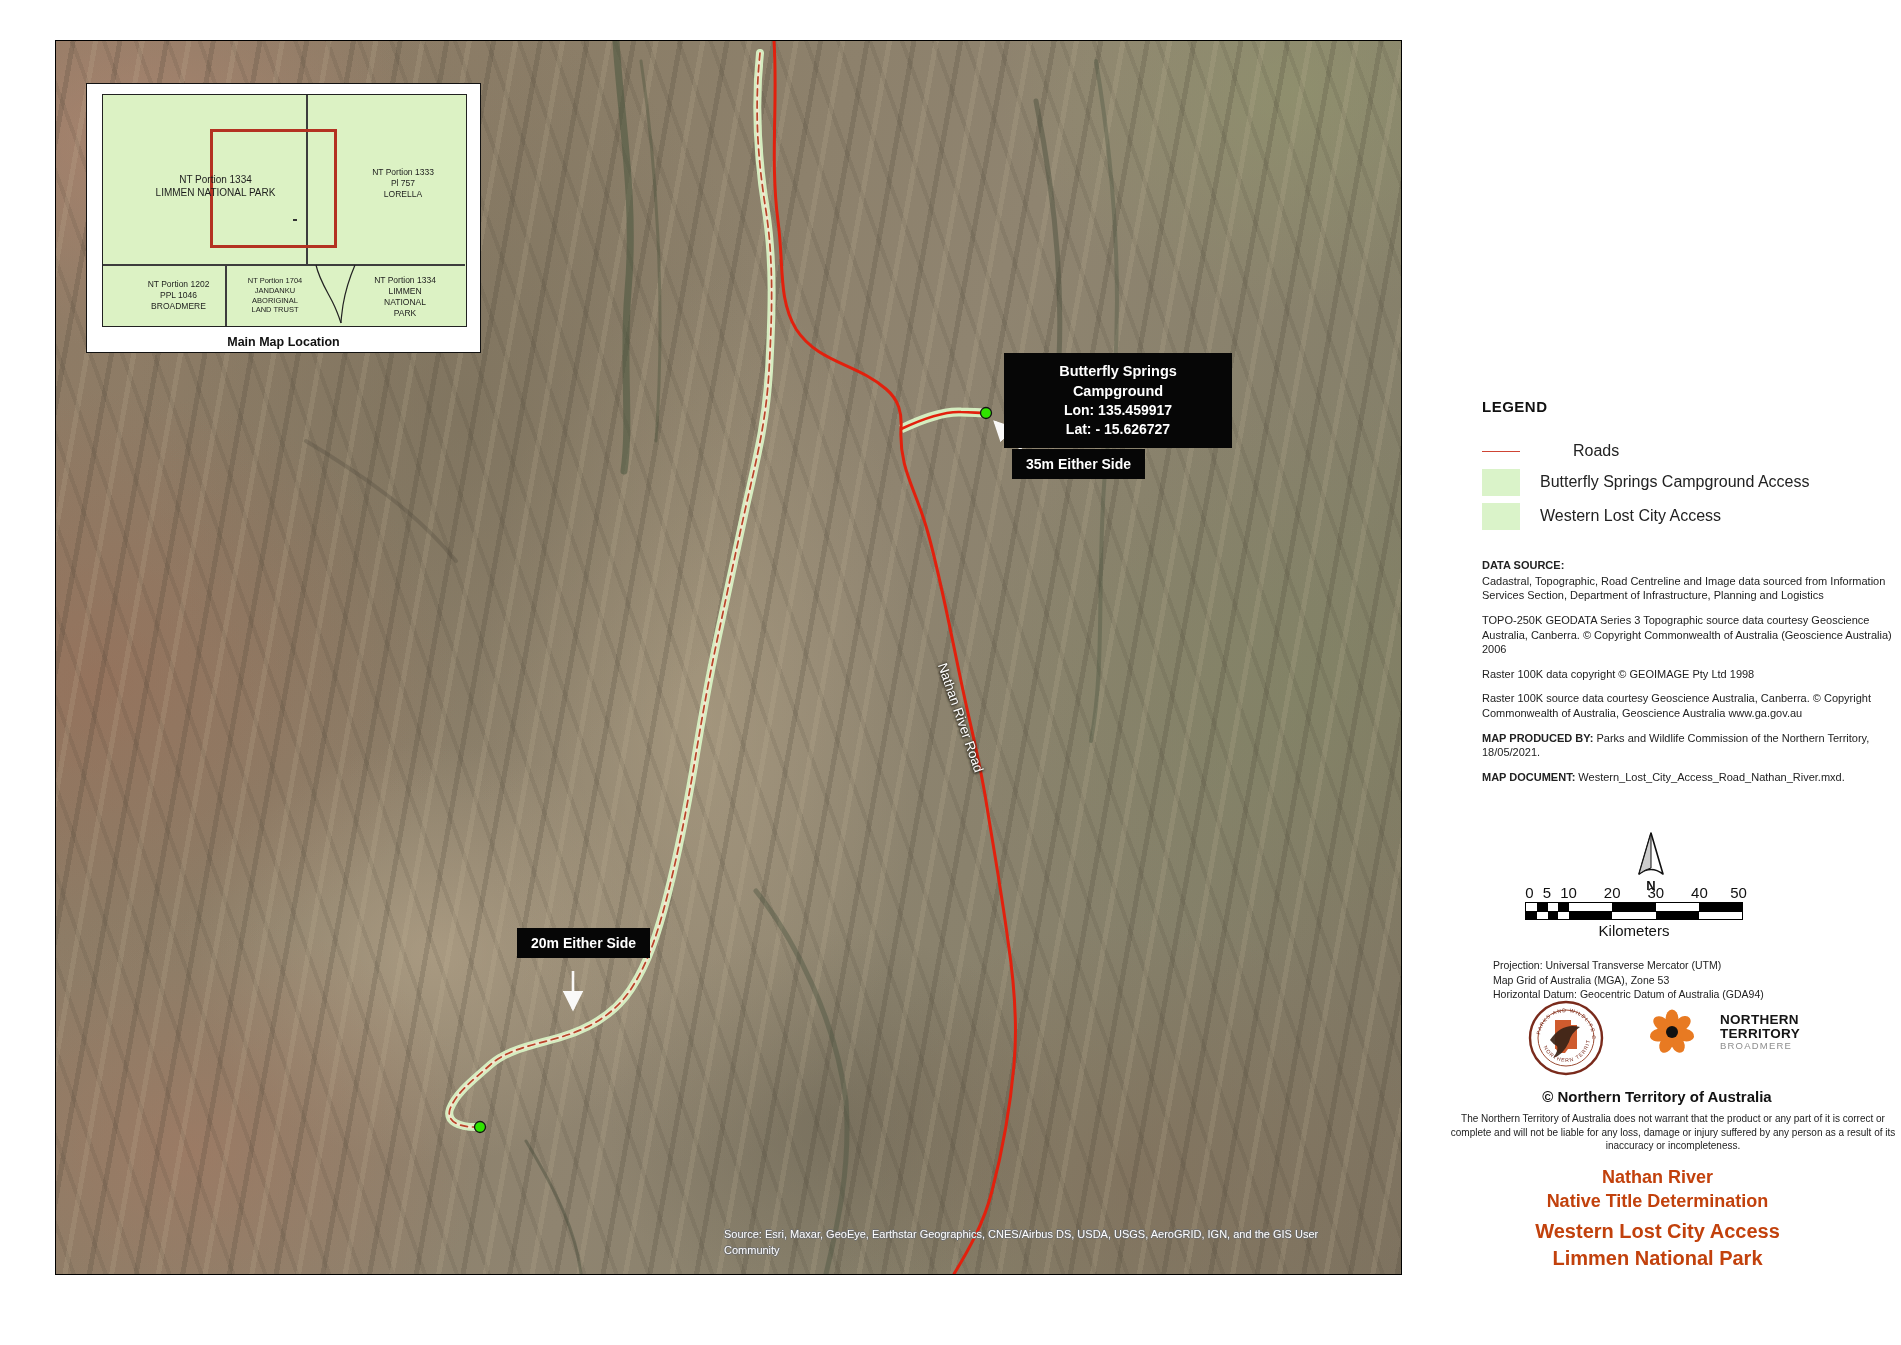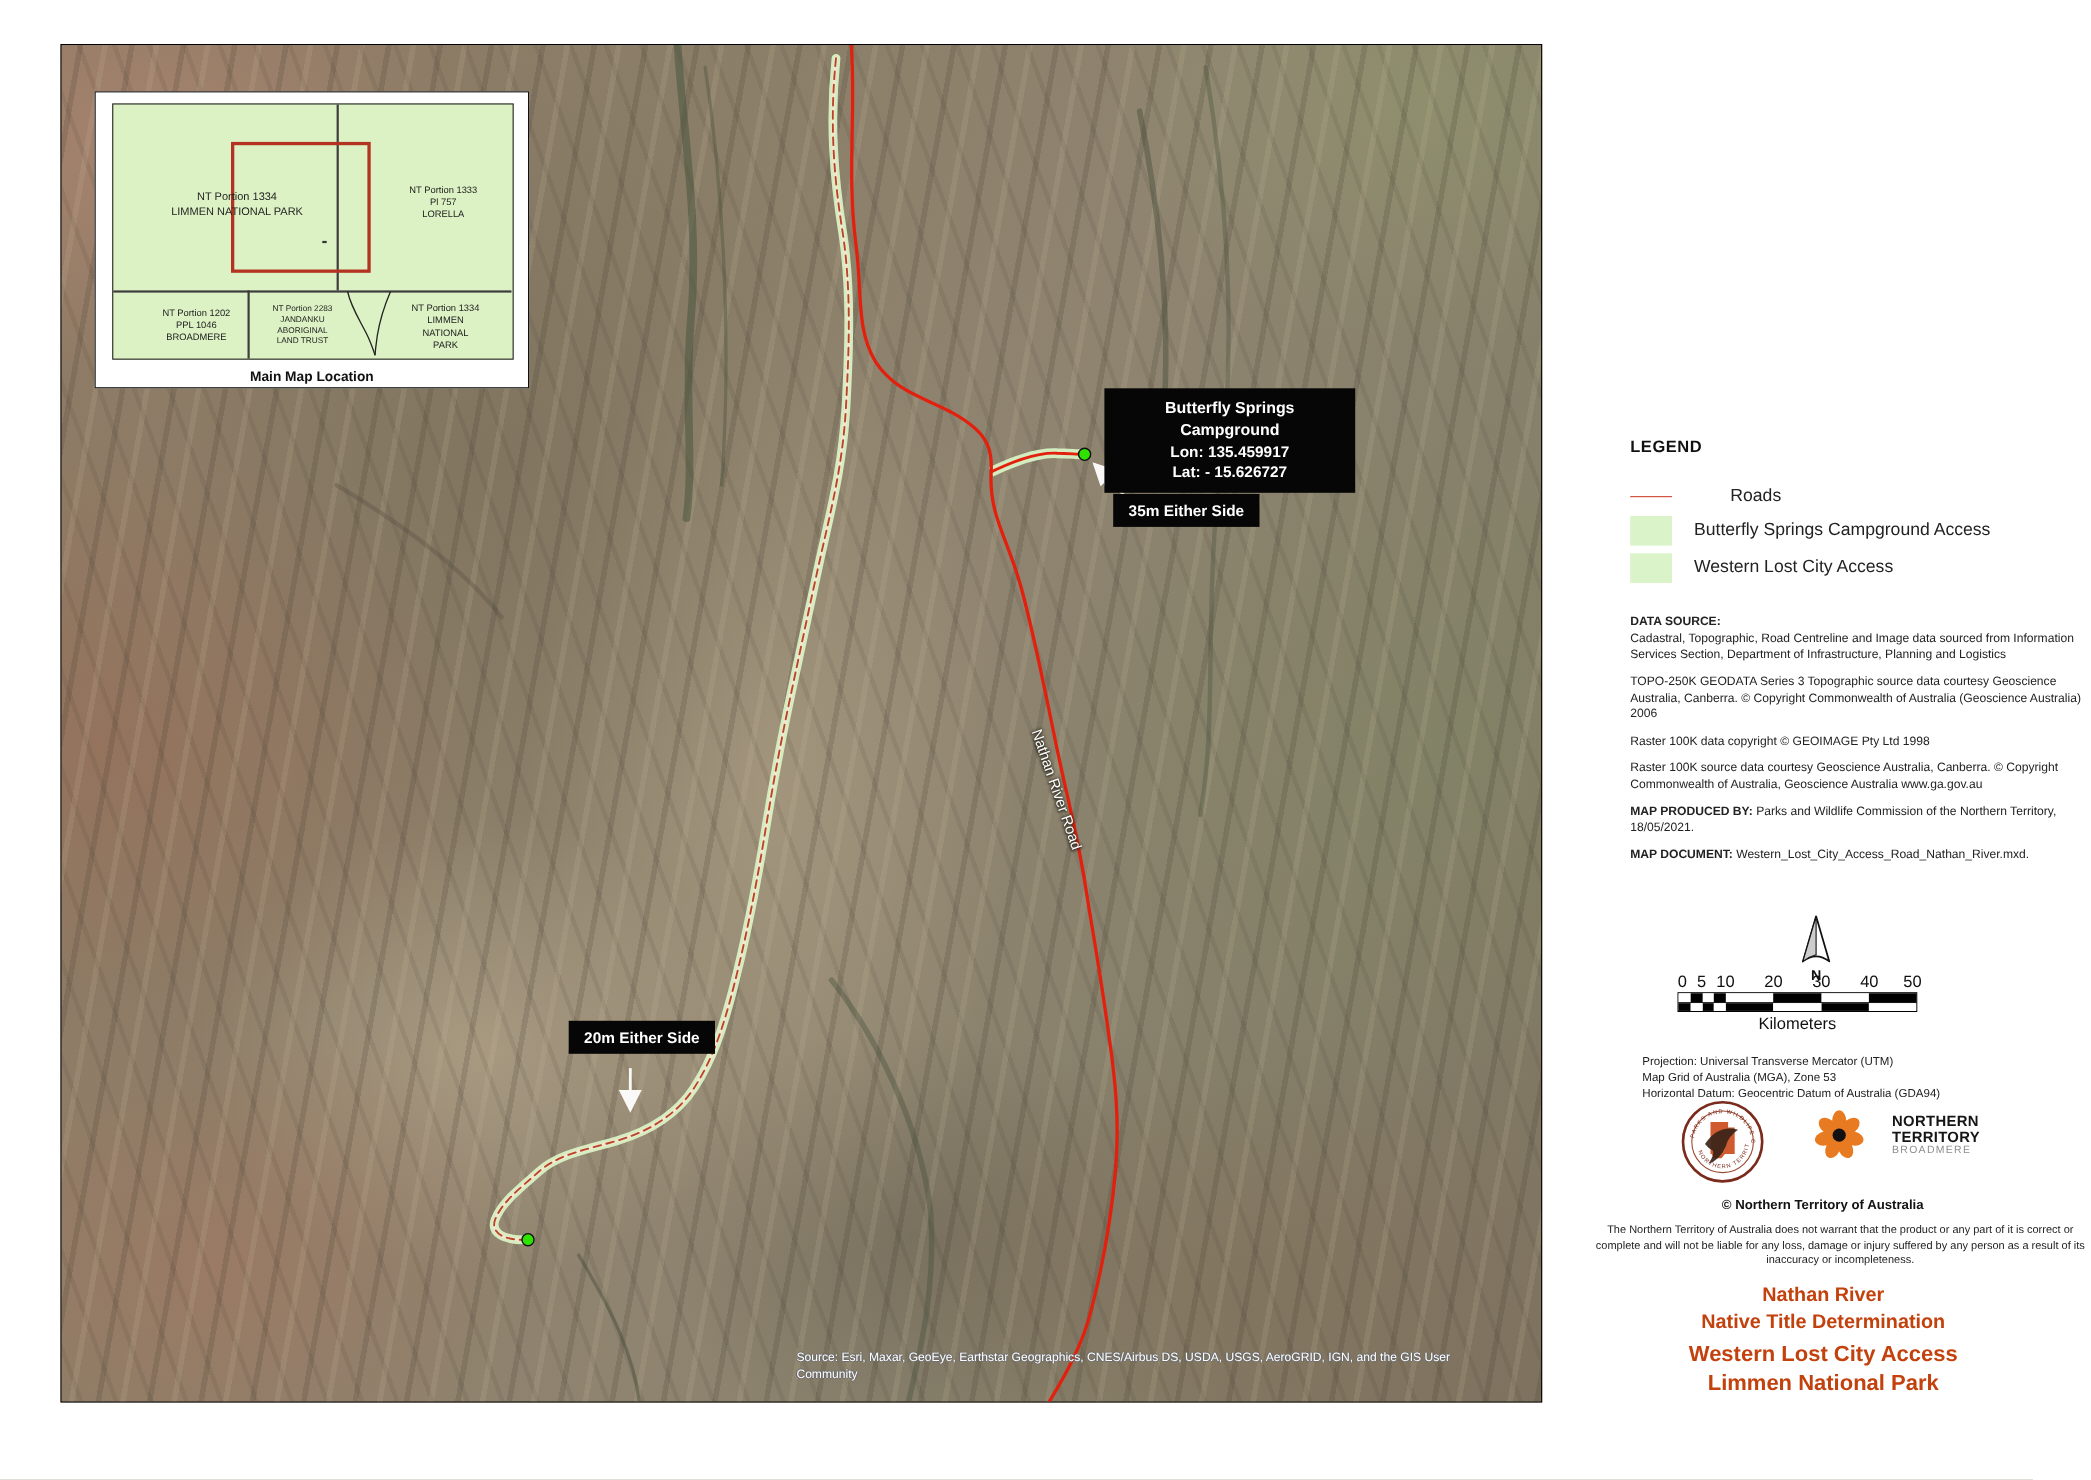--- a/index.html
+++ b/index.html
@@ -90,21 +90,21 @@
               font-size:10.5px;line-height:1.4;color:#222;}
 
   .logos{position:absolute;left:1528px;top:1000px;width:330px;height:80px;}
   .pw-logo{position:absolute;left:0;top:0;}
   .ntg{position:absolute;left:120px;top:8px;display:flex;align-items:center;}
   .ntg-text{margin-left:24px;line-height:1.05;}
   .ntg-text .l1{font-size:13.5px;font-weight:bold;color:#151515;letter-spacing:.3px;}
   .ntg-text .l3{font-size:9.5px;color:#8d8d8d;letter-spacing:1.2px;}
 
   .copyright{position:absolute;left:1457px;top:1088px;width:400px;text-align:center;
-             font-size:12px;font-weight:bold;color:#111;}
+             font-size:15px;font-weight:bold;color:#111;}
   .disclaimer{position:absolute;left:1447px;top:1112px;width:452px;text-align:center;
               font-size:10px;line-height:1.35;color:#222;}
   .title-block{position:absolute;left:1460px;width:395px;text-align:center;color:#c2410c;
                font-weight:bold;}
   .tb1{top:1165px;font-size:18px;line-height:1.35;}
   .tb2{top:1218px;font-size:20px;line-height:1.35;}
 </style>
 </head>
 <body>
 
@@ -189,21 +189,21 @@
       <div class="ired"></div>
       <div class="inset-dash"></div>
       <div class="ilabel pre" style="left:20px;top:78px;width:185px;font-size:10px;">NT Portion 1334
 LIMMEN NATIONAL PARK</div>
       <div class="ilabel pre" style="left:240px;top:72px;width:120px;font-size:8.5px;">NT Portion 1333
 Pl 757
 LORELLA</div>
       <div class="ilabel pre" style="left:8px;top:184px;width:135px;font-size:8.5px;">NT Portion 1202
 PPL 1046
 BROADMERE</div>
-      <div class="ilabel pre" style="left:126px;top:181px;width:92px;font-size:7.5px;">NT Portion 2283
+      <div class="ilabel pre" style="left:126px;top:181px;width:92px;font-size:7.5px;">NT Portion 1704
 JANDANKU
 ABORIGINAL
 LAND TRUST</div>
       <div class="ilabel pre" style="left:247px;top:180px;width:110px;font-size:8.5px;">NT Portion 1334
 LIMMEN
 NATIONAL
 PARK</div>
     </div>
     <div class="inset-caption">Main Map Location</div>
   </div>

